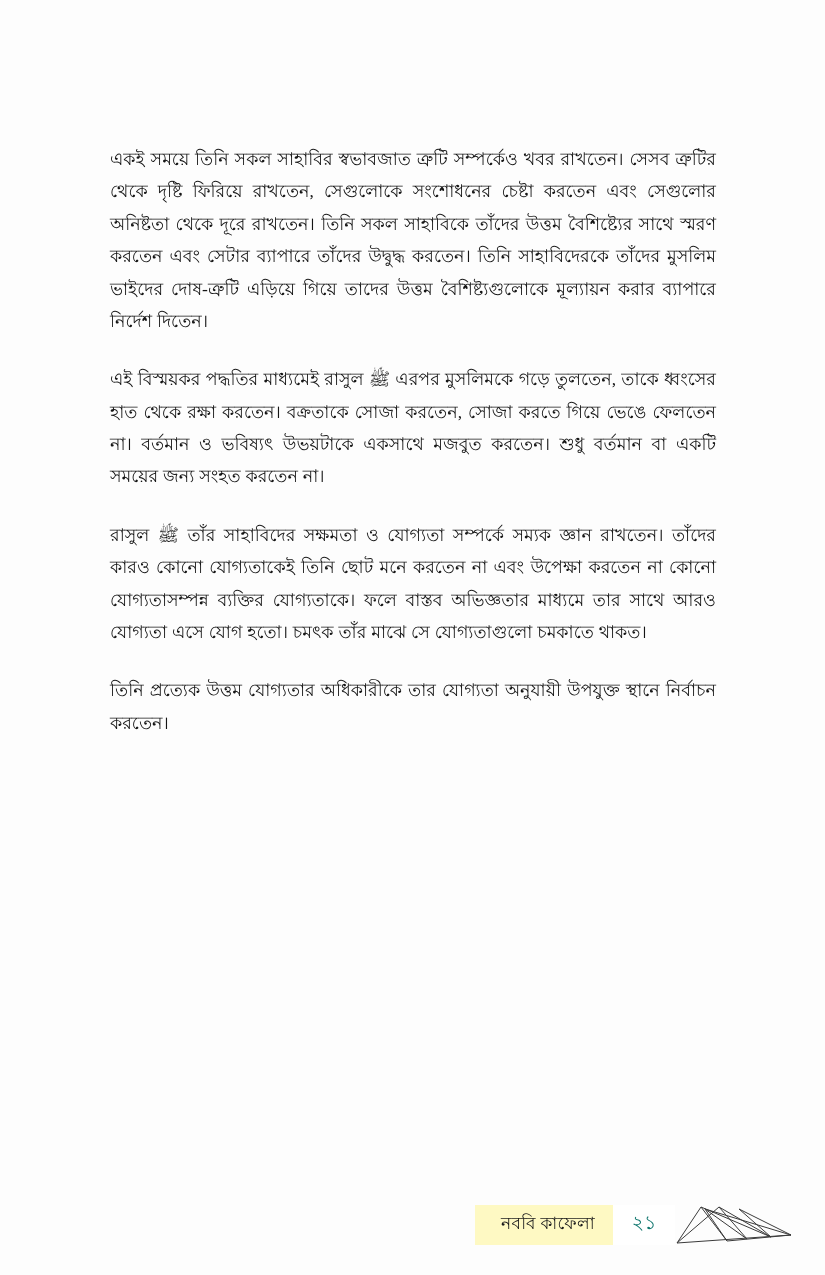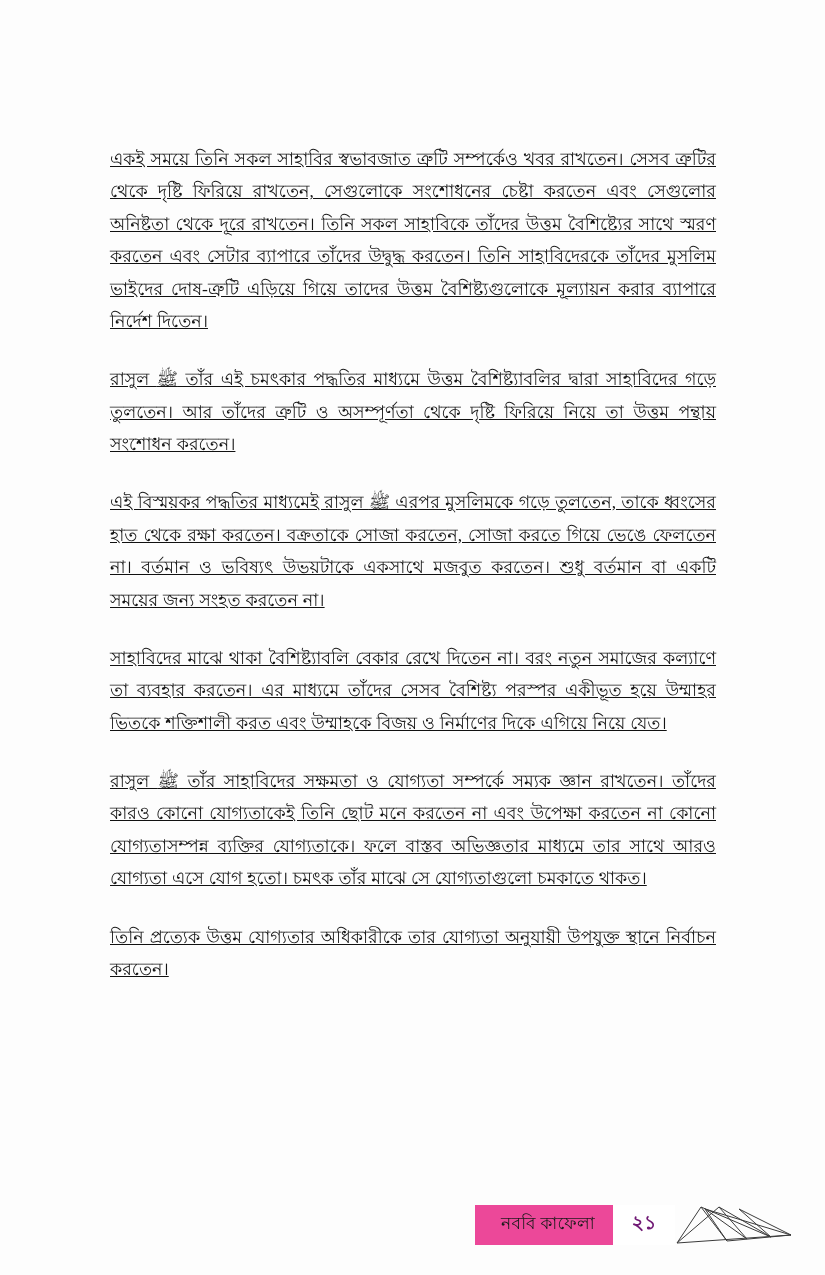--- a/index.html
+++ b/index.html
@@ -20,21 +20,20 @@
     position: absolute;
     inset: 0;
     background: #fdfdfd;
   }
 
   .content {
     position: absolute;
     left: 110px;
     top: 143px;
     width: 606px;
-    text-decoration: underline;
   }
 
   p.para {
     margin: 0 0 26px 0;
     font-size: 17.5px;
     line-height: 1.85;
     text-align: justify;
     text-justify: inter-word;
     word-spacing: 0.5px;
     color: #141414;
@@ -56,60 +55,57 @@
   .footer-band {
     position: absolute;
     right: 30px;
     bottom: 0;
     height: 40px;
     display: flex;
     align-items: stretch;
   }
 
   .footer-label {
-    background: #ec4899;
+    background: #fef9c3;
     color: #1a1a1a;
     font-size: 17px;
     display: flex;
     align-items: center;
     padding: 0 18px 3px 26px;
     letter-spacing: 0.3px;
   }
 
   .footer-page-no {
     background: #ffffff;
-    color: #701a75;
+    color: #0f766e;
     font-size: 19px;
     display: flex;
     align-items: center;
     justify-content: center;
     width: 62px;
     padding-bottom: 3px;
-    font-weight: bold;
   }
 
   .footer-deco {
     width: 120px;
     position: relative;
   }
 
   .footer-deco svg {
     display: block;
   }
 </style>
 </head>
 <body>
 
 <div class="page">
 
   <div class="content">
     <p class="para">একই সময়ে তিনি সকল সাহাবির স্বভাবজাত ত্রুটি সম্পর্কেও খবর রাখতেন। সেসব ত্রুটির থেকে দৃষ্টি ফিরিয়ে রাখতেন, সেগুলোকে সংশোধনের চেষ্টা করতেন এবং সেগুলোর অনিষ্টতা থেকে দূরে রাখতেন। তিনি সকল সাহাবিকে তাঁদের উত্তম বৈশিষ্ট্যের সাথে স্মরণ করতেন এবং সেটার ব্যাপারে তাঁদের উদ্বুদ্ধ করতেন। তিনি সাহাবিদেরকে তাঁদের মুসলিম ভাইদের দোষ-ত্রুটি এড়িয়ে গিয়ে তাদের উত্তম বৈশিষ্ট্যগুলোকে মূল্যায়ন করার ব্যাপারে নির্দেশ দিতেন।</p>
-    <p class="para">রাসুল ﷺ তাঁর এই চমৎকার পদ্ধতির মাধ্যমে উত্তম বৈশিষ্ট্যাবলির দ্বারা সাহাবিদের গড়ে তুলতেন। আর তাঁদের ত্রুটি ও অসম্পূর্ণতা থেকে দৃষ্টি ফিরিয়ে নিয়ে তা উত্তম পন্থায় সংশোধন করতেন।</p>
     <p class="para">এই বিস্ময়কর পদ্ধতির মাধ্যমেই রাসুল ﷺ এরপর মুসলিমকে গড়ে তুলতেন, তাকে ধ্বংসের হাত থেকে রক্ষা করতেন। বক্রতাকে সোজা করতেন, সোজা করতে গিয়ে ভেঙে ফেলতেন না। বর্তমান ও ভবিষ্যৎ উভয়টাকে একসাথে মজবুত করতেন। শুধু বর্তমান বা একটি সময়ের জন্য সংহত করতেন না।</p>
-    <p class="para">সাহাবিদের মাঝে থাকা বৈশিষ্ট্যাবলি বেকার রেখে দিতেন না। বরং নতুন সমাজের কল্যাণে তা ব্যবহার করতেন। এর মাধ্যমে তাঁদের সেসব বৈশিষ্ট্য পরস্পর একীভূত হয়ে উম্মাহর ভিতকে শক্তিশালী করত এবং উম্মাহকে বিজয় ও নির্মাণের দিকে এগিয়ে নিয়ে যেত।</p>
     <p class="para">রাসুল ﷺ তাঁর সাহাবিদের সক্ষমতা ও যোগ্যতা সম্পর্কে সম্যক জ্ঞান রাখতেন। তাঁদের কারও কোনো যোগ্যতাকেই তিনি ছোট মনে করতেন না এবং উপেক্ষা করতেন না কোনো যোগ্যতাসম্পন্ন ব্যক্তির যোগ্যতাকে। ফলে বাস্তব অভিজ্ঞতার মাধ্যমে তার সাথে আরও যোগ্যতা এসে যোগ হতো। চমৎক তাঁর মাঝে সে যোগ্যতাগুলো চমকাতে থাকত।</p>
     <p class="para">তিনি প্রত্যেক উত্তম যোগ্যতার অধিকারীকে তার যোগ্যতা অনুযায়ী উপযুক্ত স্থানে নির্বাচন করতেন।</p>
   </div>
 
   <div class="footer">
     <div class="footer-band">
       <div class="footer-label">নববি কাফেলা</div>
       <div class="footer-page-no">২১</div>
       <div class="footer-deco">
         <svg width="120" height="40" viewBox="0 0 120 40" aria-hidden="true">

